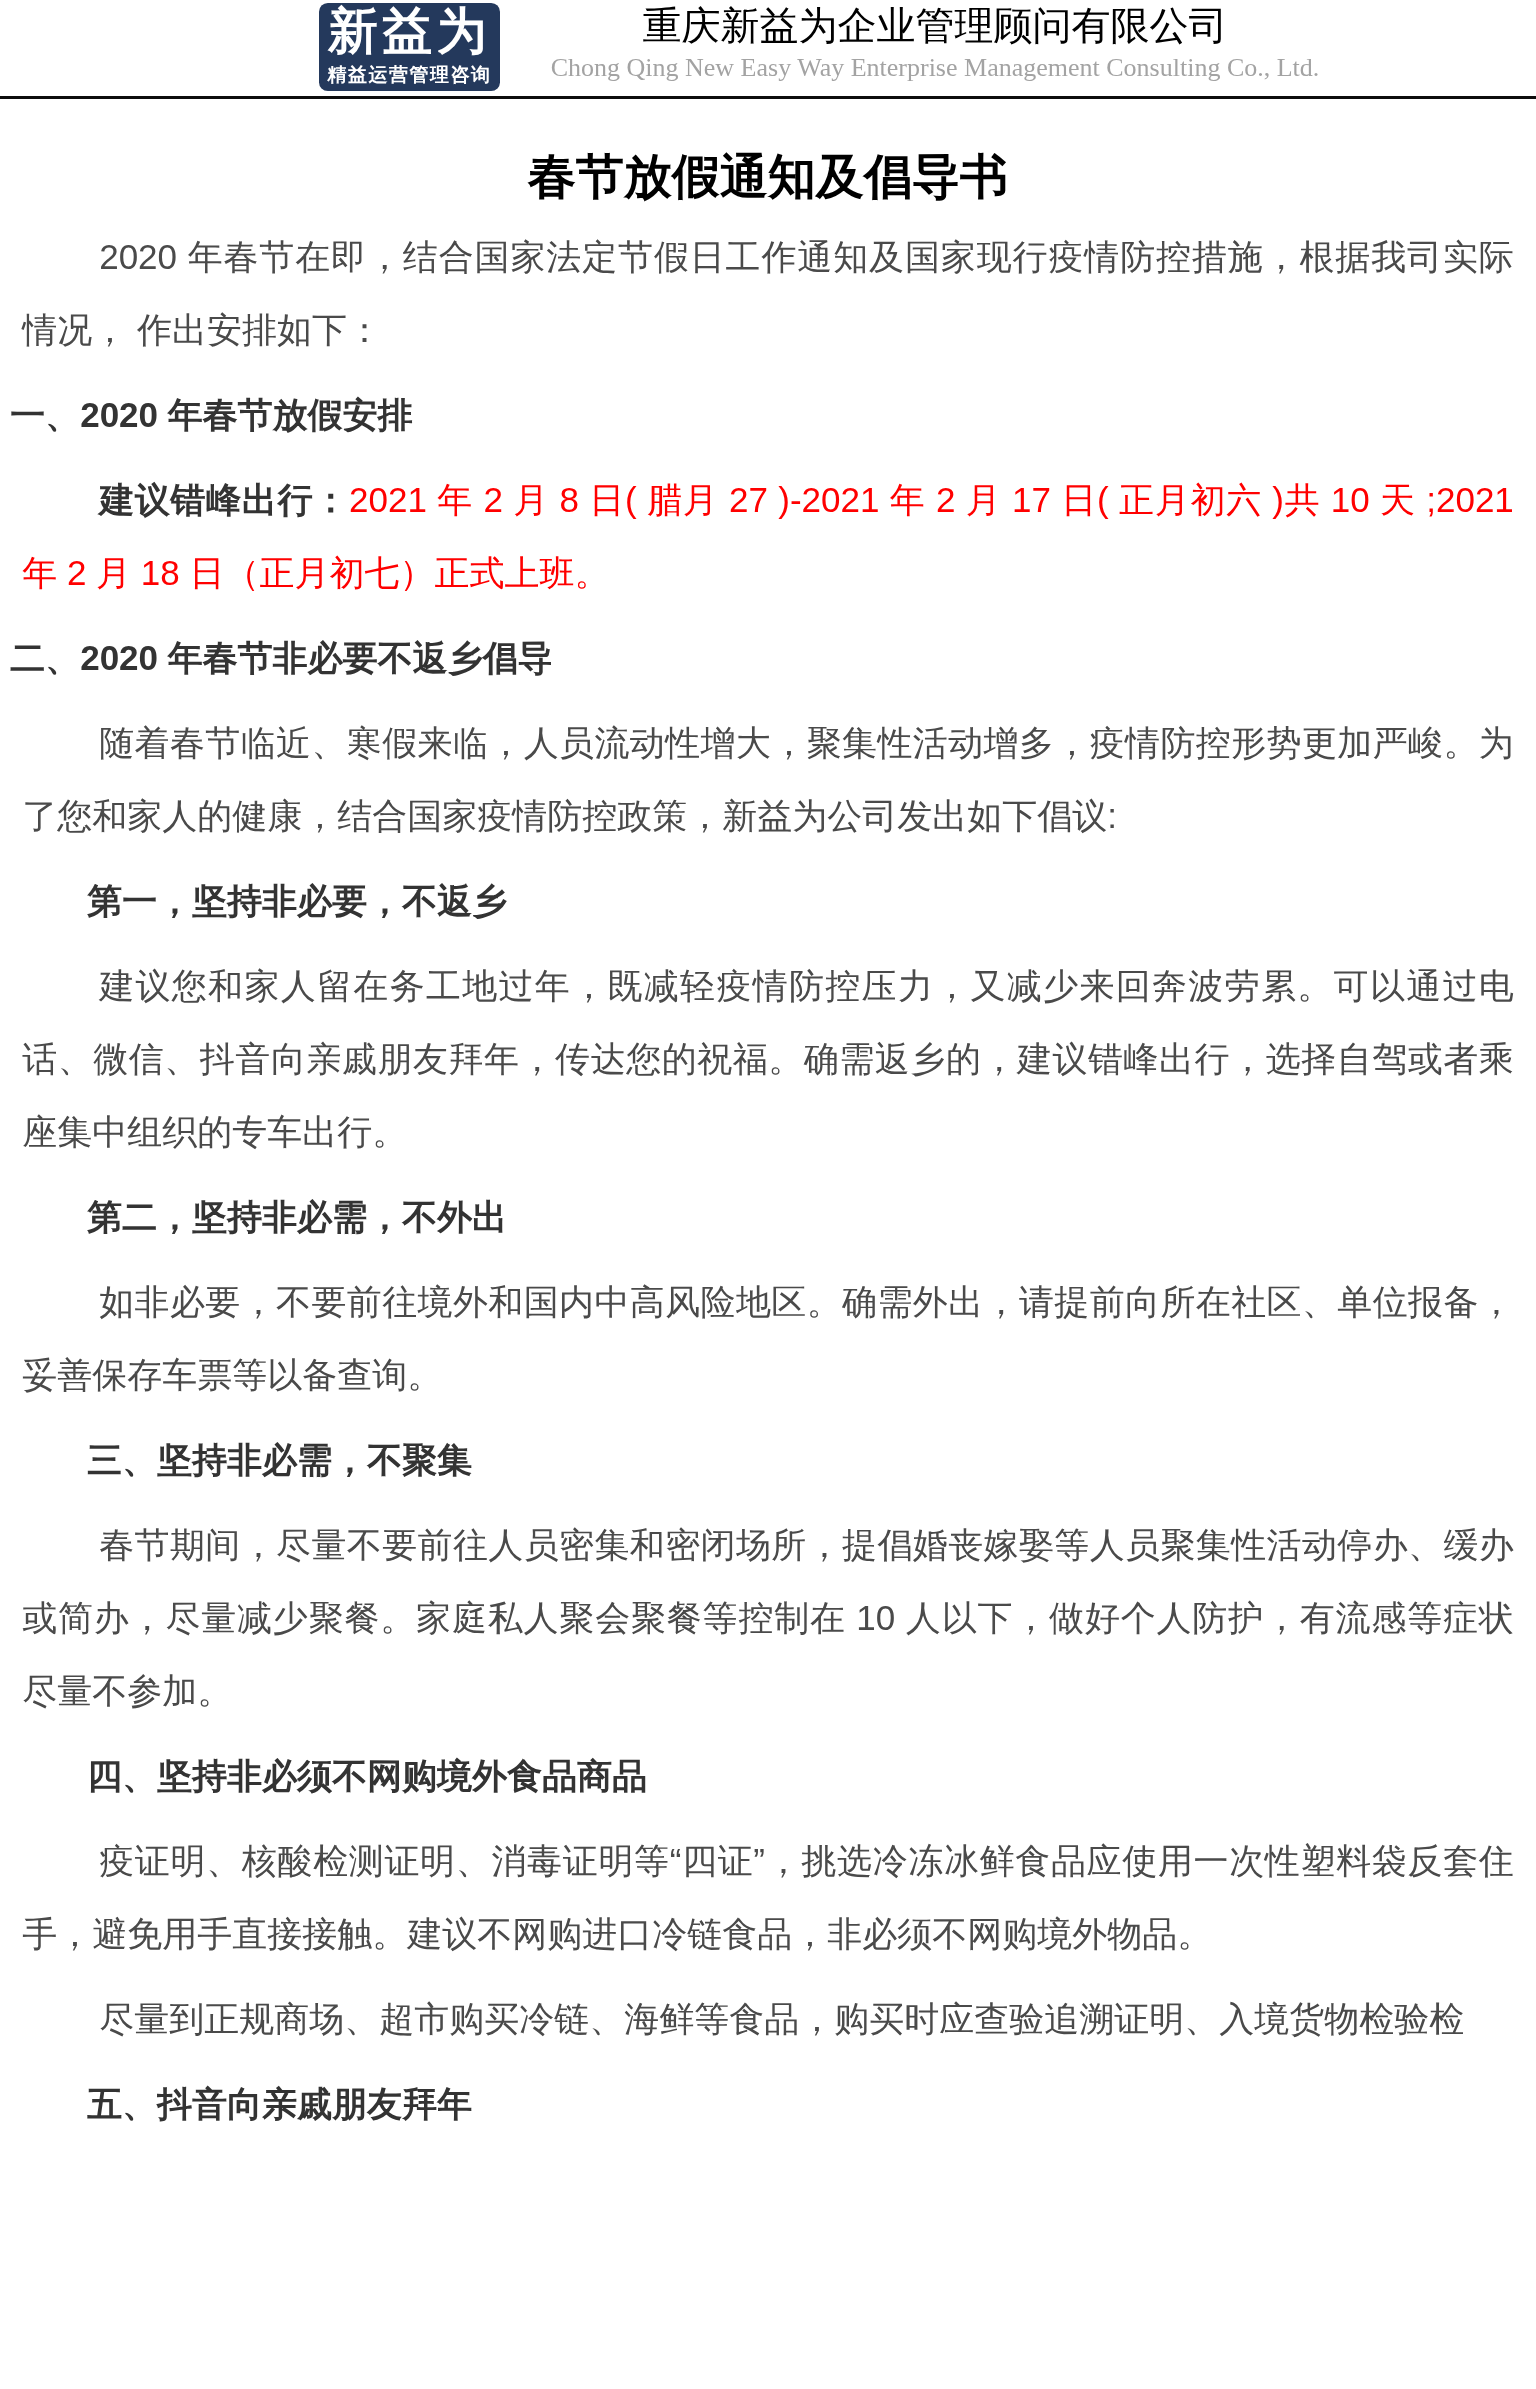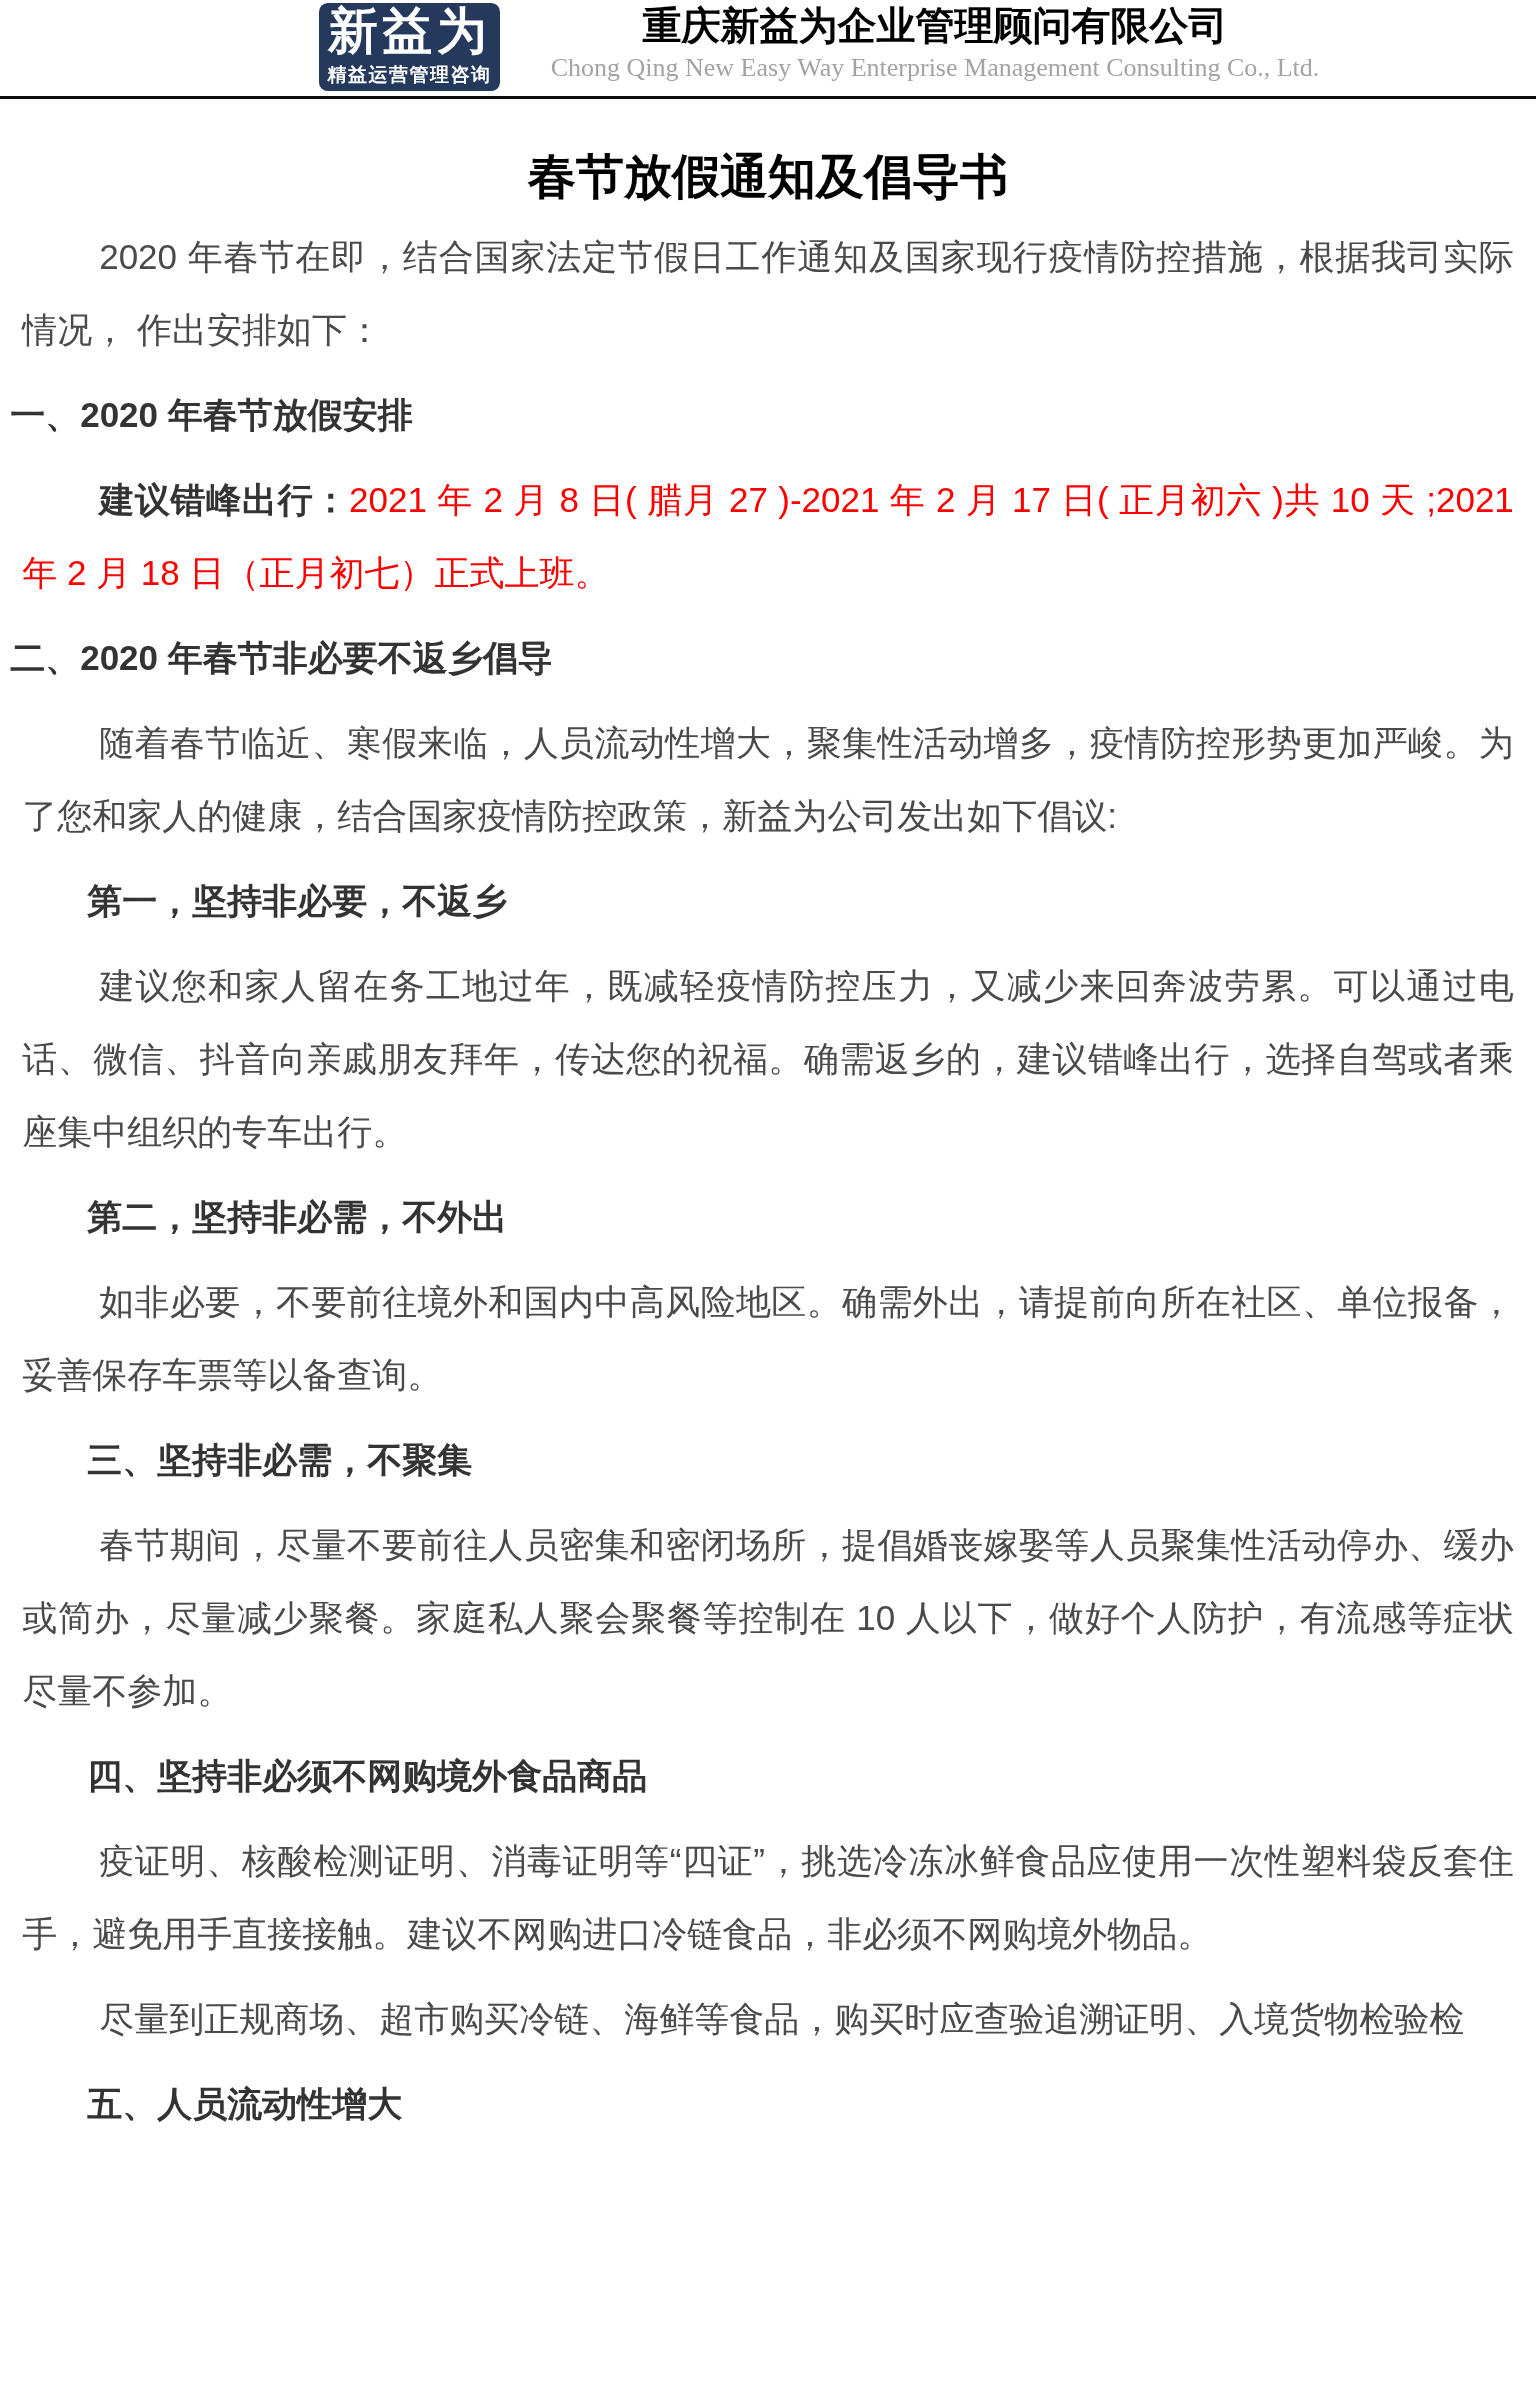--- a/index.html
+++ b/index.html
@@ -49,21 +49,21 @@
   }
   .company-block {
     position: absolute;
     left: 475px;
     top: 4.4px;
     width: 920px;
     text-align: center;
   }
   .company-cn {
     font-size: 39px;
-    font-weight: 700;
+    font-weight: 400;
     color: #000000;
     line-height: 1.15;
     white-space: nowrap;
   }
   .company-en {
     font-family: "Liberation Serif", serif;
     font-size: 26px;
     color: #a3a3a3;
     line-height: 1.2;
     margin-top: 2.9px;
@@ -150,17 +150,17 @@
     <p class="heading indent mt-s">三、坚持非必需，不聚集</p>
 
     <p class="body indent mt-s">春节期间，尽量不要前往人员密集和密闭场所，提倡婚丧嫁娶等人员聚集性活动停办、缓办或简办，尽量减少聚餐。家庭私人聚会聚餐等控制在 10 人以下，做好个人防护，有流感等症状尽量不参加。</p>
 
     <p class="heading indent mt-l">四、坚持非必须不网购境外食品商品</p>
 
     <p class="body indent">疫证明、核酸检测证明、消毒证明等“四证”，挑选冷冻冰鲜食品应使用一次性塑料袋反套住手，避免用手直接接触。建议不网购进口冷链食品，非必须不网购境外物品。</p>
 
     <p class="body indent">尽量到正规商场、超市购买冷链、海鲜等食品，购买时应查验追溯证明、入境货物检验检</p>
 
-    <p class="heading indent mt-l">五、人员流动性增大</p>
+    <p class="heading indent mt-l">五、抖音向亲戚朋友拜年</p>
 
   </div>
 </div>
 
 
 </body></html>

